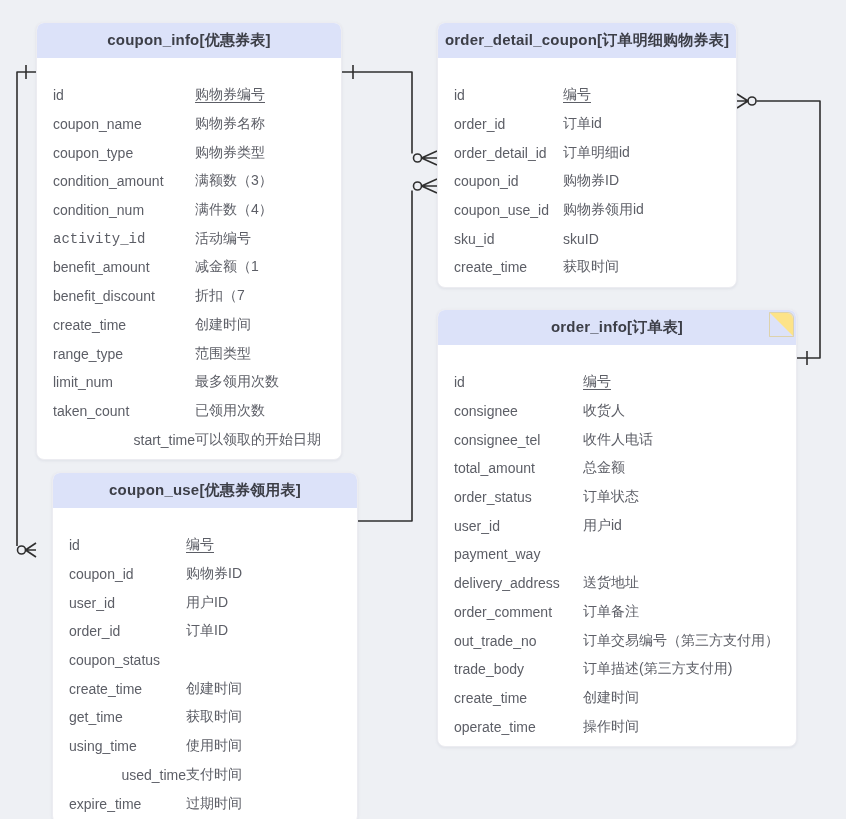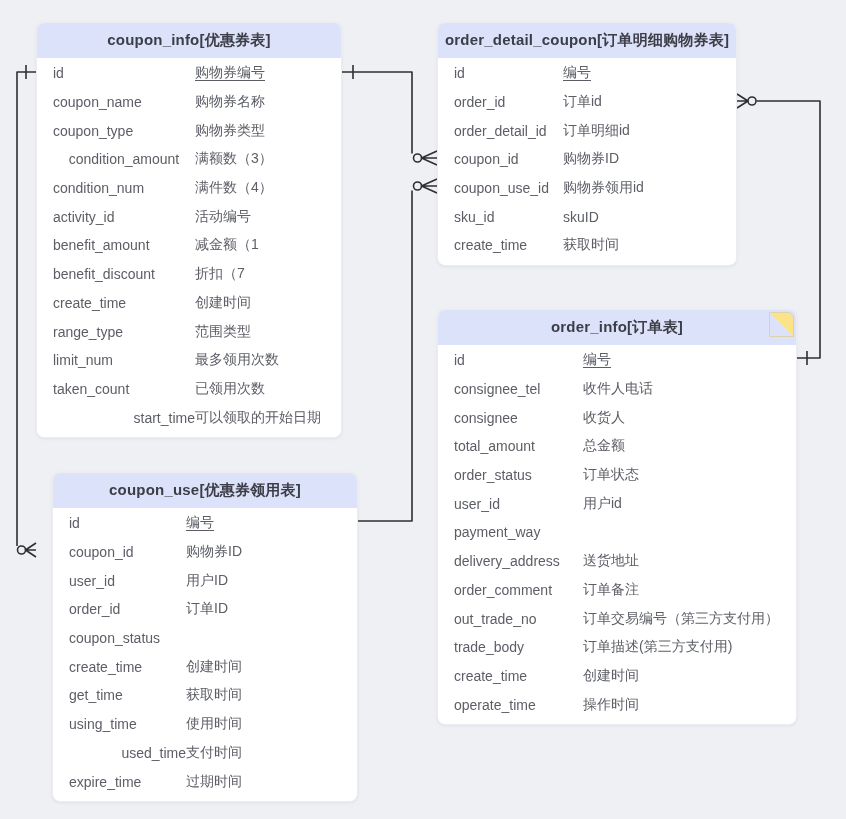--- a/index.html
+++ b/index.html
@@ -12,21 +12,21 @@
   .card{
     position:absolute;background:#ffffff;border:1px solid #ececf1;
     border-radius:8px;box-shadow:0 1px 3px rgba(90,100,130,.10);
     box-sizing:border-box;overflow:visible;
   }
   .hdr{
     position:relative;height:35px;background:#dce2f9;
     border-radius:7px 7px 0 0;display:flex;align-items:center;justify-content:center;
     font-weight:bold;font-size:15px;color:#3c3e47;letter-spacing:.2px;
   }
-  .rows{padding:1px 0 5px 0;}
+  .rows{padding:1px 0 5px 0;margin-top:22px;}
   .row{display:flex;align-items:center;height:28.7px;padding:0 10px 0 16px;font-size:14px;color:#5c5e66;}
   .row .fname{flex:none;white-space:nowrap;overflow:hidden;}
   .row .fcomment{flex:1;white-space:nowrap;overflow:hidden;}
   .row.pk .fname,.row.pk .fcomment{text-decoration:underline;text-underline-offset:3px;}
   .fold{
     position:absolute;top:2px;right:2px;width:25px;height:25px;
     border:1px solid rgba(222,196,110,.55);box-sizing:border-box;border-radius:0 6px 0 0;
   }
   .fold:before{
     content:"";position:absolute;inset:0;
@@ -85,29 +85,29 @@
         </div>
         <div class="row">
           <span class="fname" style="width: 142px;">coupon_name</span>
           <span class="fcomment">购物券名称</span>
         </div>
         <div class="row">
           <span class="fname" style="width: 142px;">coupon_type</span>
           <span class="fcomment">购物券类型</span>
         </div>
         <div class="row">
-          <span class="fname" style="width: 142px; text-align: center;">condition_amount</span>
+          <span class="fname" style="width: 142px;">condition_amount</span>
           <span class="fcomment">满额数（3）</span>
         </div>
         <div class="row">
           <span class="fname" style="width: 142px;">condition_num</span>
           <span class="fcomment">满件数（4）</span>
         </div>
         <div class="row">
-          <span class="fname" style="width: 142px;">activity_id</span>
+          <span class="fname" style="width: 142px; font-family: Liberation Mono, monospace;">activity_id</span>
           <span class="fcomment">活动编号</span>
         </div>
         <div class="row">
           <span class="fname" style="width: 142px;">benefit_amount</span>
           <span class="fcomment">减金额（1</span>
         </div>
         <div class="row">
           <span class="fname" style="width: 142px;">benefit_discount</span>
           <span class="fcomment">折扣（7</span>
         </div>
@@ -221,28 +221,28 @@
     <div class="hdr">
       <span>order_info[订单表]</span>
       <span class="fold"></span>
     </div>
     <div class="rows">
         <div class="row pk">
           <span class="fname" style="width: 129px;">id</span>
           <span class="fcomment">编号</span>
         </div>
         <div class="row">
+          <span class="fname" style="width: 129px;">consignee</span>
+          <span class="fcomment">收货人</span>
+        </div>
+        <div class="row">
           <span class="fname" style="width: 129px;">consignee_tel</span>
           <span class="fcomment">收件人电话</span>
         </div>
         <div class="row">
-          <span class="fname" style="width: 129px;">consignee</span>
-          <span class="fcomment">收货人</span>
-        </div>
-        <div class="row">
           <span class="fname" style="width: 129px;">total_amount</span>
           <span class="fcomment">总金额</span>
         </div>
         <div class="row">
           <span class="fname" style="width: 129px;">order_status</span>
           <span class="fcomment">订单状态</span>
         </div>
         <div class="row">
           <span class="fname" style="width: 129px;">user_id</span>
           <span class="fcomment">用户id</span>

